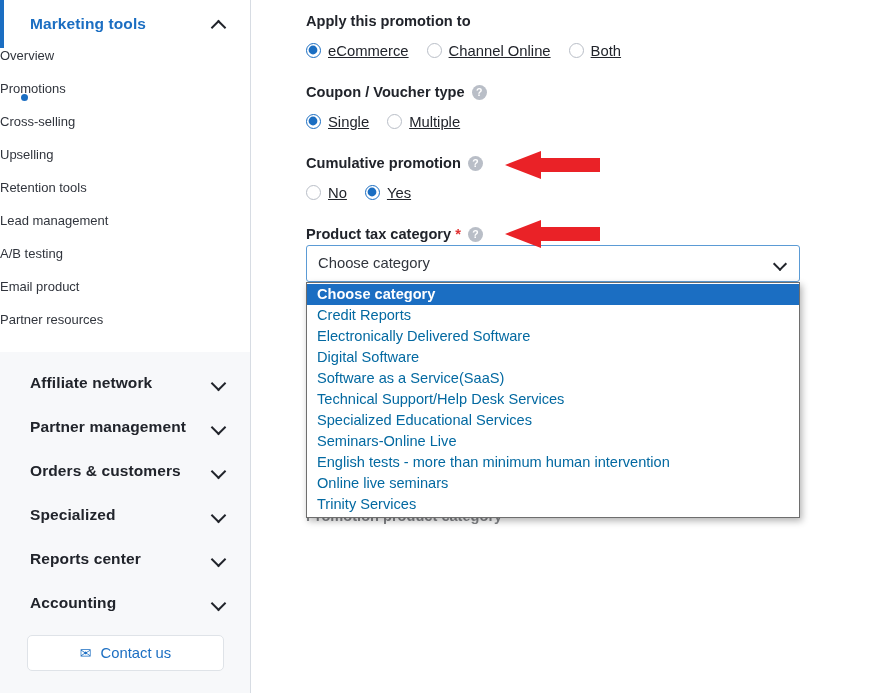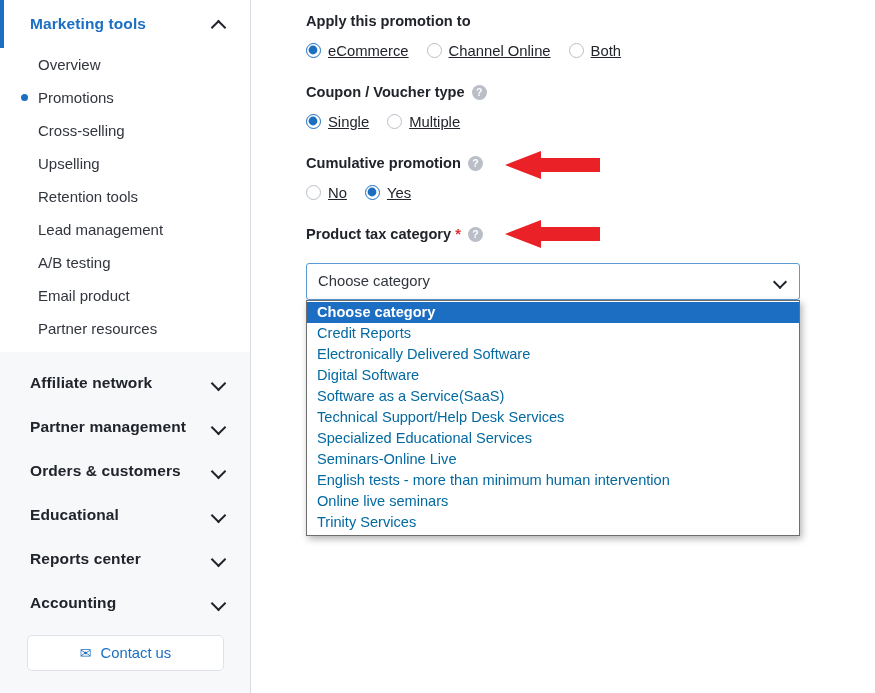--- a/index.html
+++ b/index.html
@@ -76,23 +76,22 @@
   }
   .nav-list {
     list-style: none;
     margin: 0;
     padding: 0 0 0 0;
   }
   .nav-item {
     position: relative;
     height: 33px;
     display: flex;
-    align-items: center;
-    padding-left: 38px;
-    font-size: 15px;
+    align-items: flex-start;
+    font-size: 13px;
     color: #31353d;
     cursor: pointer;
   }
   .nav-item.active { color: #31353d; }
   .nav-item.active::before {
     content: "";
     position: absolute;
     left: 21px; top: 50%;
     margin-top: -3.5px;
     width: 7px; height: 7px;
@@ -185,21 +184,21 @@
     left: 2.6px; top: 2.6px;
     width: 6.6px; height: 6.6px;
     border-radius: 50%;
     background: #1b6ec2;
     box-shadow: 0 0 0 1.4px #1b6ec2;
   }
   .block { margin-bottom: 0; }
   .sp-1 { height: 26px; }
 
   
-  .select-wrap { position: relative; width: 494px; margin-top: 21px; }
+  .select-wrap { position: relative; width: 494px; margin-top: 3px; }
   .select-box {
     width: 494px; height: 37px;
     border: 1px solid #5b9bd5;
     border-radius: 3px;
     background: #fff;
     display: flex;
     align-items: center;
     padding: 0 11px;
     font-size: 14.8px;
     color: #31353d;
@@ -374,21 +373,21 @@
       </div>
       <div class="section-head closed">
         <span class="title">Partner management</span>
         <span class="chev"></span>
       </div>
       <div class="section-head closed">
         <span class="title">Orders &amp; customers</span>
         <span class="chev"></span>
       </div>
       <div class="section-head closed">
-        <span class="title">Educational</span>
+        <span class="title">Specialized</span>
         <span class="chev"></span>
       </div>
       <div class="section-head closed">
         <span class="title">Reports center</span>
         <span class="chev"></span>
       </div>
       <div class="section-head closed">
         <span class="title">Accounting</span>
         <span class="chev"></span>
       </div>

